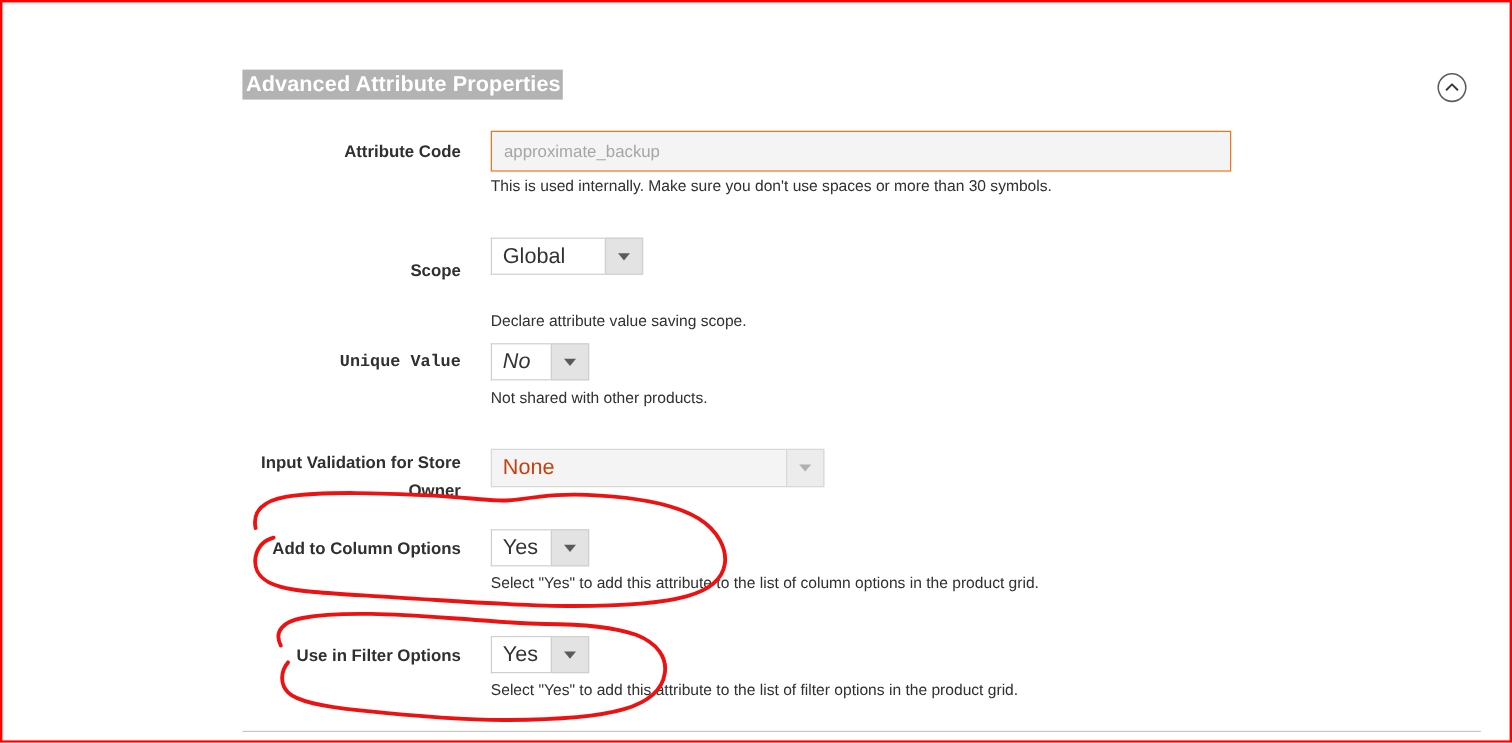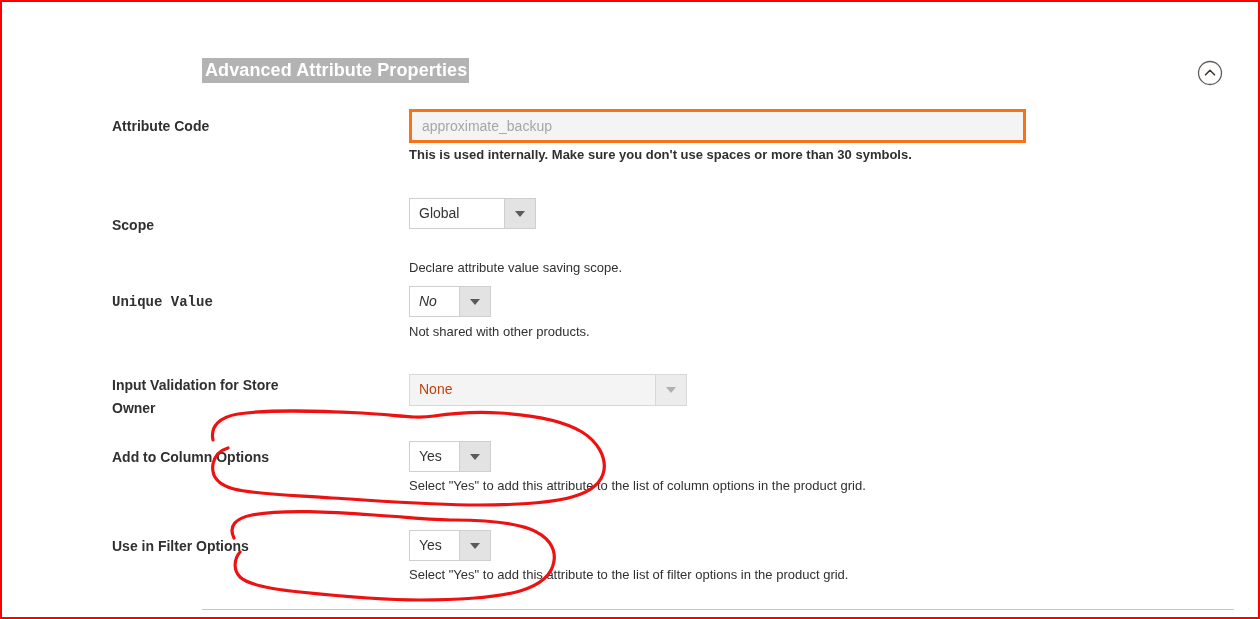--- a/index.html
+++ b/index.html
@@ -50,20 +50,21 @@
   }
   .collapse-btn svg { display: block; }
 
   
   .field-row {
     position: absolute;
     left: 0;
   }
   .field-label {
     position: absolute;
+    text-align: right;
     font-size: 14px;
     font-weight: bold;
     color: #303030;
     line-height: 19px;
     width: 272px;
     left: 110px;
   }
   .field-note {
     position: absolute;
     left: 407px;
@@ -72,21 +73,21 @@
     line-height: 16px;
     white-space: nowrap;
   }
 
   
   .text-input {
     position: absolute;
     left: 407px;
     height: 34px;
     box-sizing: border-box;
-    border: 3px solid #f97316;
+    border: 1px solid #f97316;
     background: #f4f4f4;
     color: #a6a6a6;
     font-size: 14px;
     font-family: "Liberation Sans", sans-serif;
     padding: 0 10px;
     line-height: 32px;
   }
 
   
   .select {
@@ -97,21 +98,21 @@
     display: flex;
     align-items: stretch;
   }
   .select .sel-value {
     flex: 1 1 auto;
     box-sizing: border-box;
     border: 1px solid #cfcfcf;
     border-right: none;
     background: #ffffff;
     color: #333333;
-    font-size: 14px;
+    font-size: 18px;
     line-height: 29px;
     padding: 0 9px;
     white-space: nowrap;
     overflow: hidden;
   }
   .select .sel-arrow {
     flex: 0 0 auto;
     width: 32px;
     box-sizing: border-box;
     border: 1px solid #cfcfcf;
@@ -171,21 +172,21 @@
     <div class="collapse-btn">
       <svg width="26" height="26" viewBox="0 0 26 26">
         <circle cx="13" cy="13" r="11.5" fill="none" stroke="#5d5d5d" stroke-width="1.3"></circle>
         <polyline points="8.5,14.8 13,10.3 17.5,14.8" fill="none" stroke="#41362f" stroke-width="1.6" stroke-linecap="round" stroke-linejoin="round"></polyline>
       </svg>
     </div>
 
     <div class="field-row">
       <div class="field-label" style="top:115px;">Attribute Code</div>
       <input class="text-input" style="top: 107px; width: 617px;" readonly="" value="approximate_backup">
-      <div class="field-note" style="top:145px;font-weight:bold;">This is used internally. Make sure you don't use spaces or more than 30 symbols.</div>
+      <div class="field-note" style="top:145px;">This is used internally. Make sure you don't use spaces or more than 30 symbols.</div>
     </div>
 
     <div class="field-row">
       <div class="field-label" style="top:214px;">Scope</div>
       <div class="select" style="top:196px; width:127px;">
         <div class="sel-value">Global</div>
         <div class="sel-arrow">
             <i></i>
           </div>
       </div>

